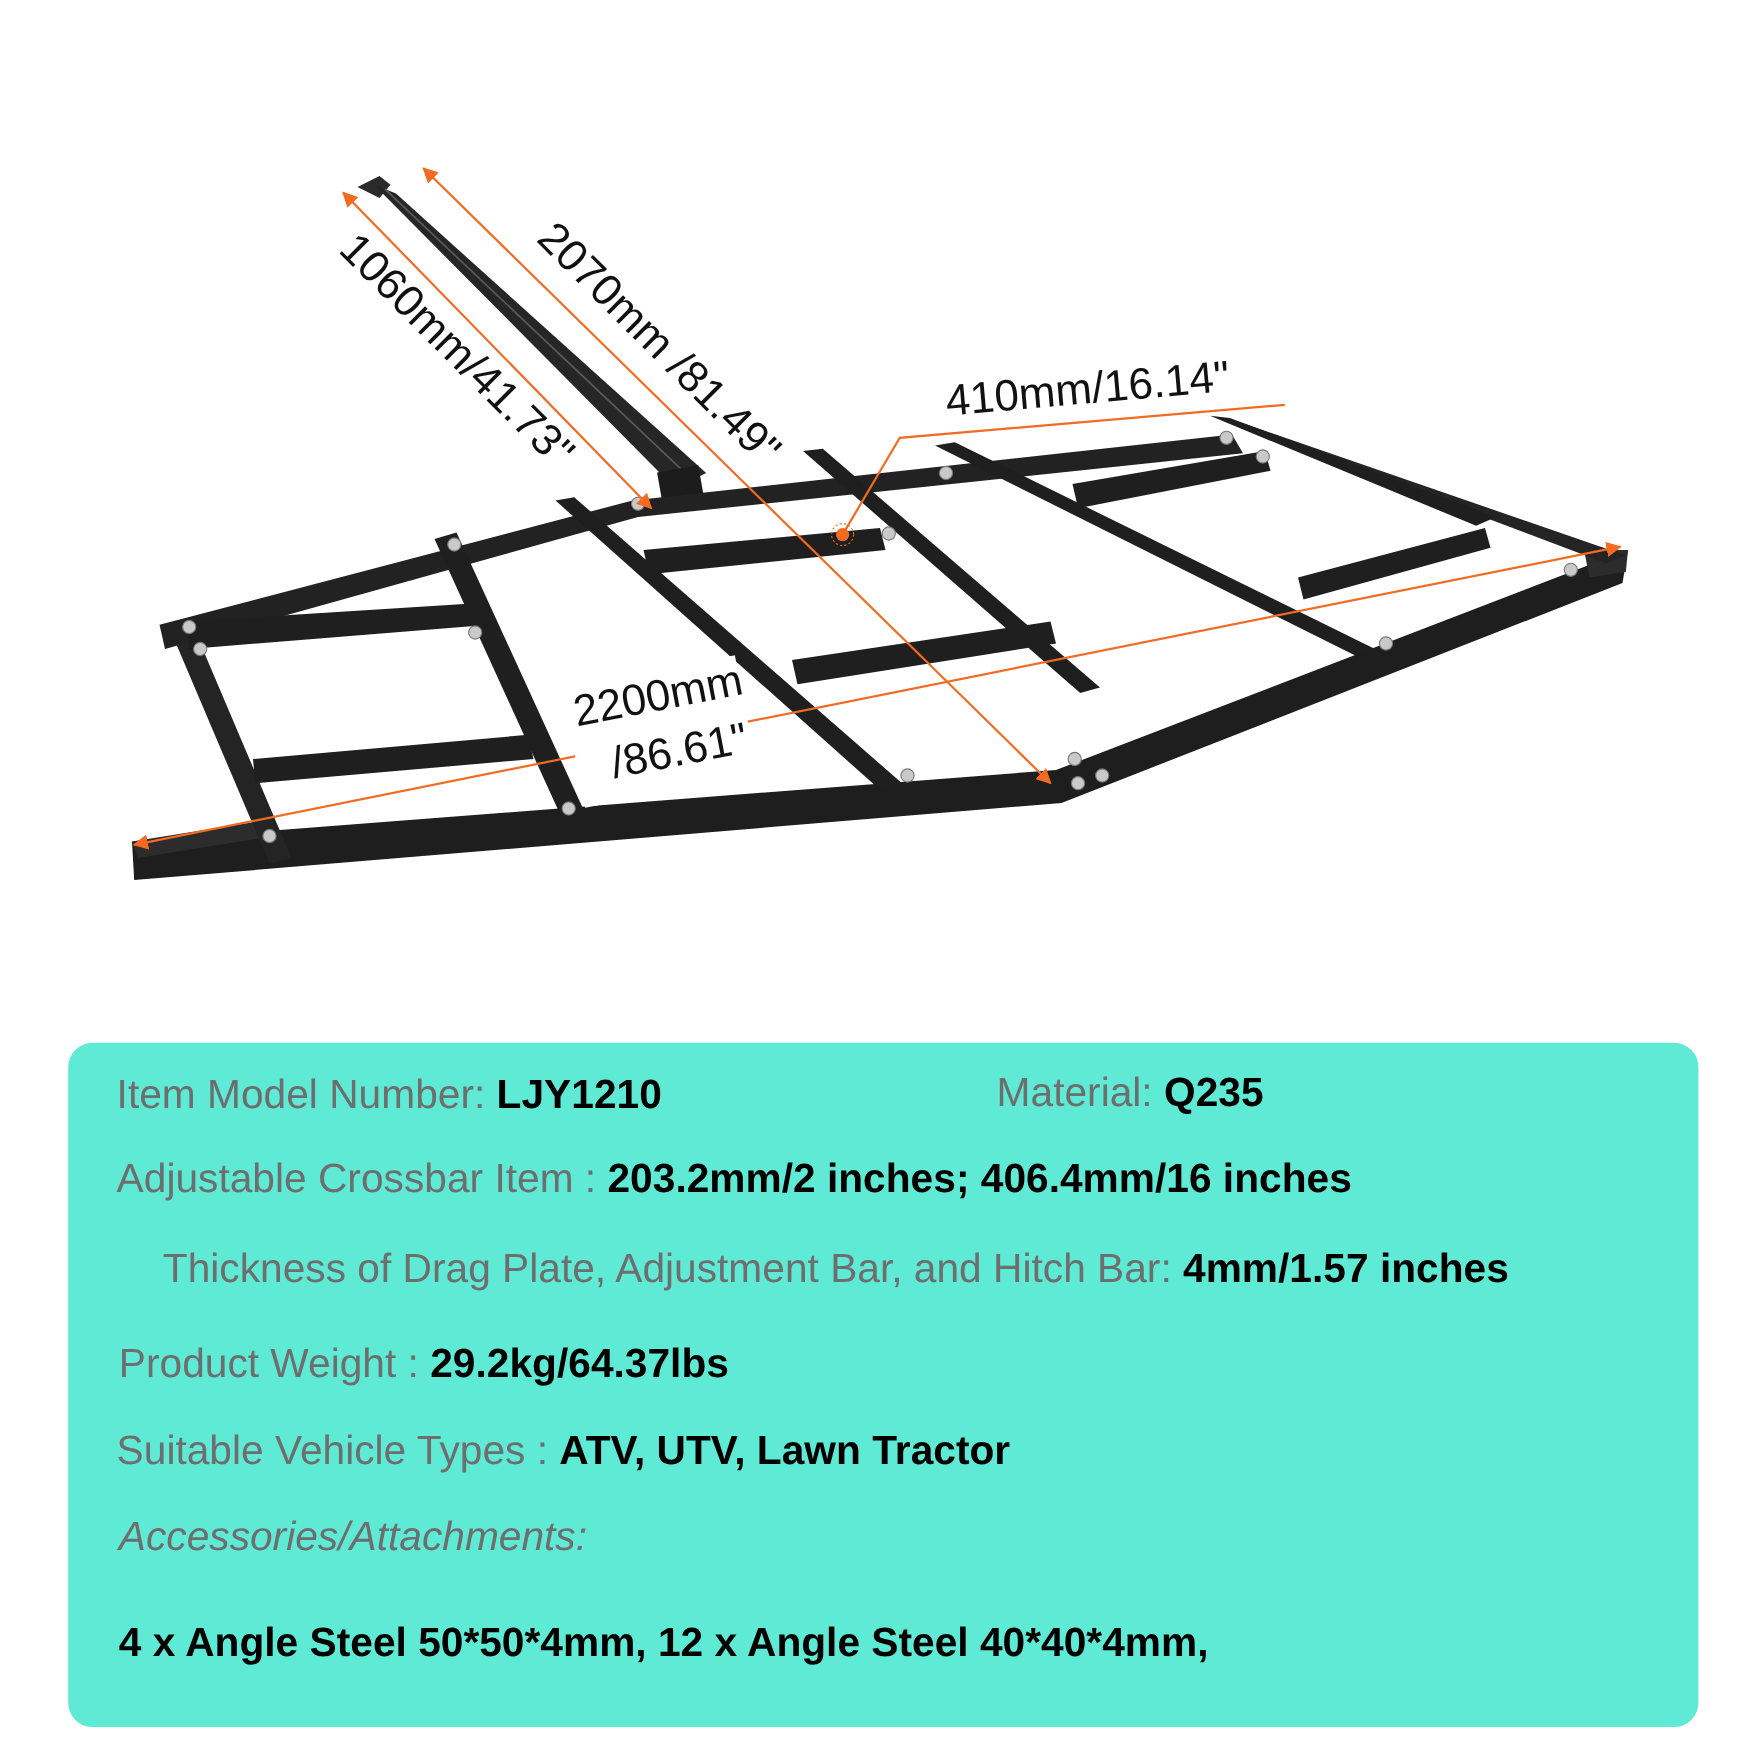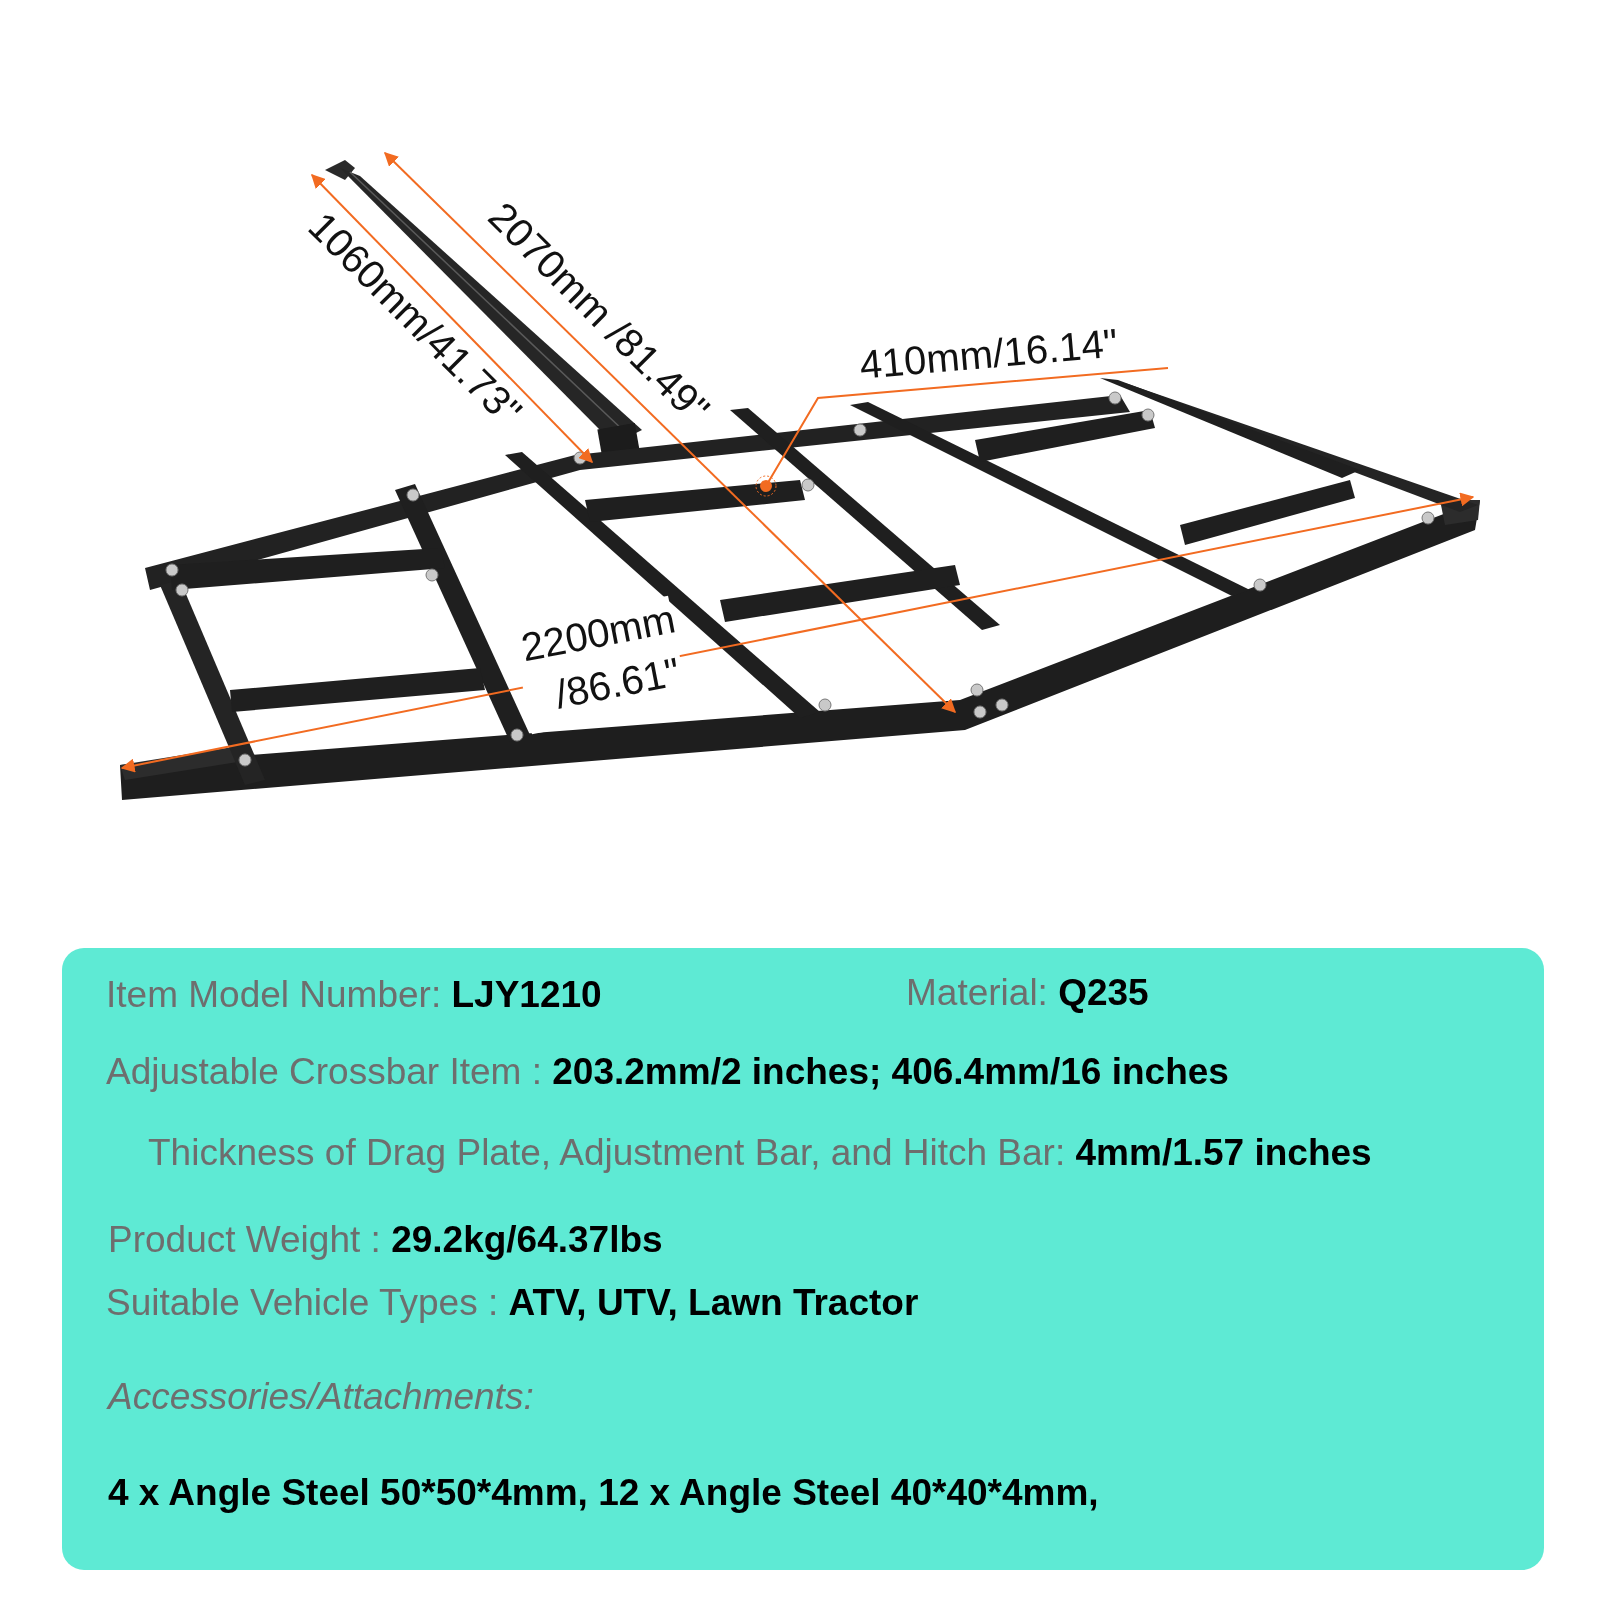--- a/index.html
+++ b/index.html
@@ -116,21 +116,21 @@
   </div>
   <div class="spec-row" style="left:44px; top:105px;">
     <span class="spec-label">Adjustable Crossbar Item : </span><span class="spec-value">203.2mm/2 inches; 406.4mm/16 inches</span>
   </div>
   <div class="spec-row" style="left:46px; top:186px;margin-left:40px;">
     <span class="spec-label">Thickness of Drag Plate, Adjustment Bar, and Hitch Bar: </span><span class="spec-value">4mm/1.57 inches</span>
   </div>
   <div class="spec-row" style="left:46px; top:273px;">
     <span class="spec-label">Product Weight : </span><span class="spec-value">29.2kg/64.37lbs</span>
   </div>
-  <div class="spec-row" style="left:44px; top:336px;">
+  <div class="spec-row" style="left:44px; top:352px;">
     <span class="spec-label">Suitable Vehicle Types : </span><span class="spec-value">ATV, UTV, Lawn Tractor</span>
   </div>
   <div class="spec-row" style="left:46px; top:430px;font-style:italic;">
     <span class="spec-label">Accessories/Attachments:</span>
   </div>
   <div class="spec-row" style="left:46px; top:478px;margin-top:48px;">
     <span class="spec-value">4 x Angle Steel 50*50*4mm, 12 x Angle Steel 40*40*4mm,</span>
   </div>
 </div>
 

